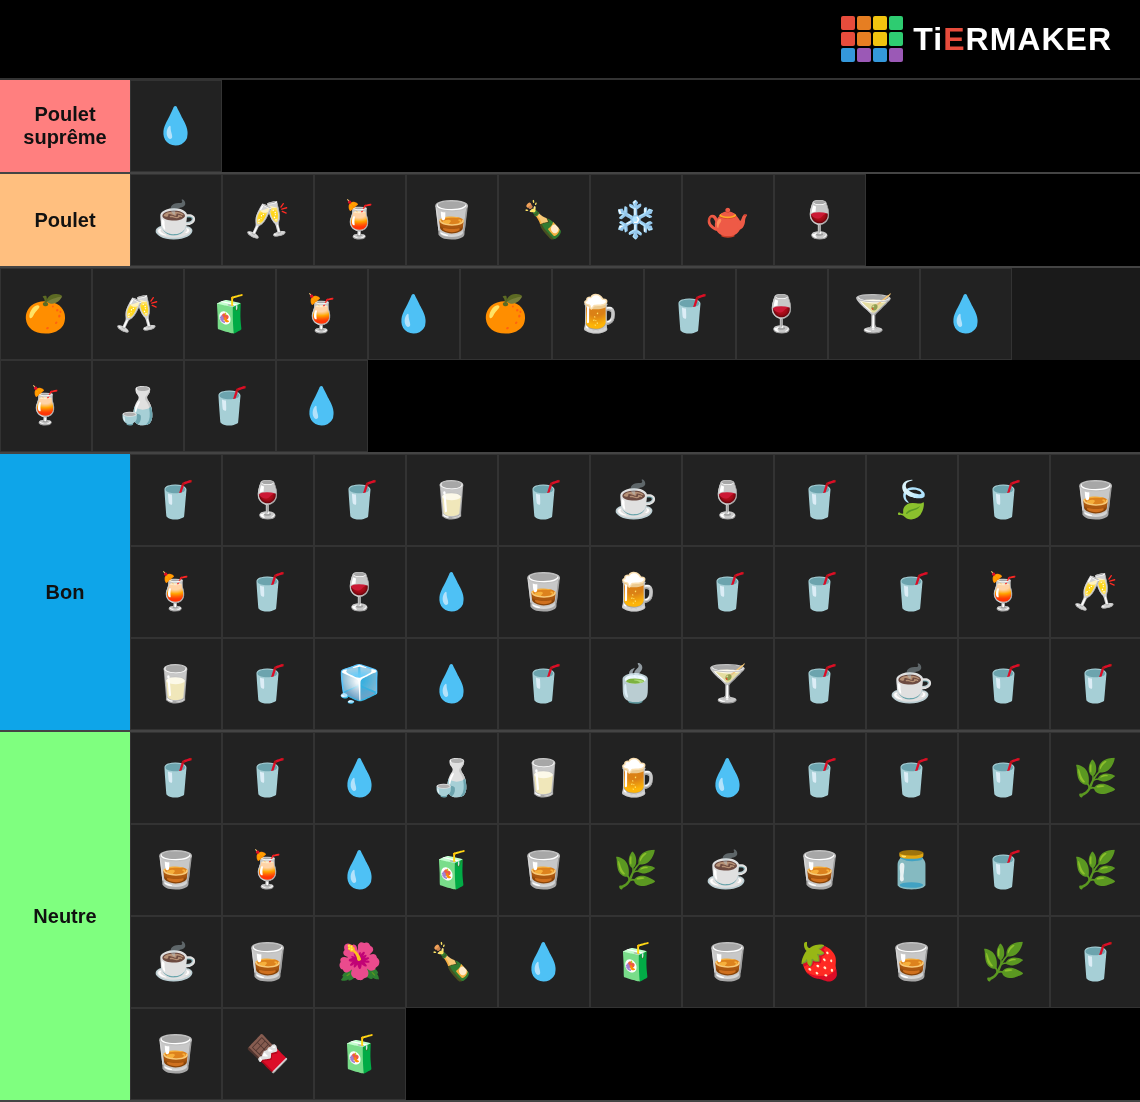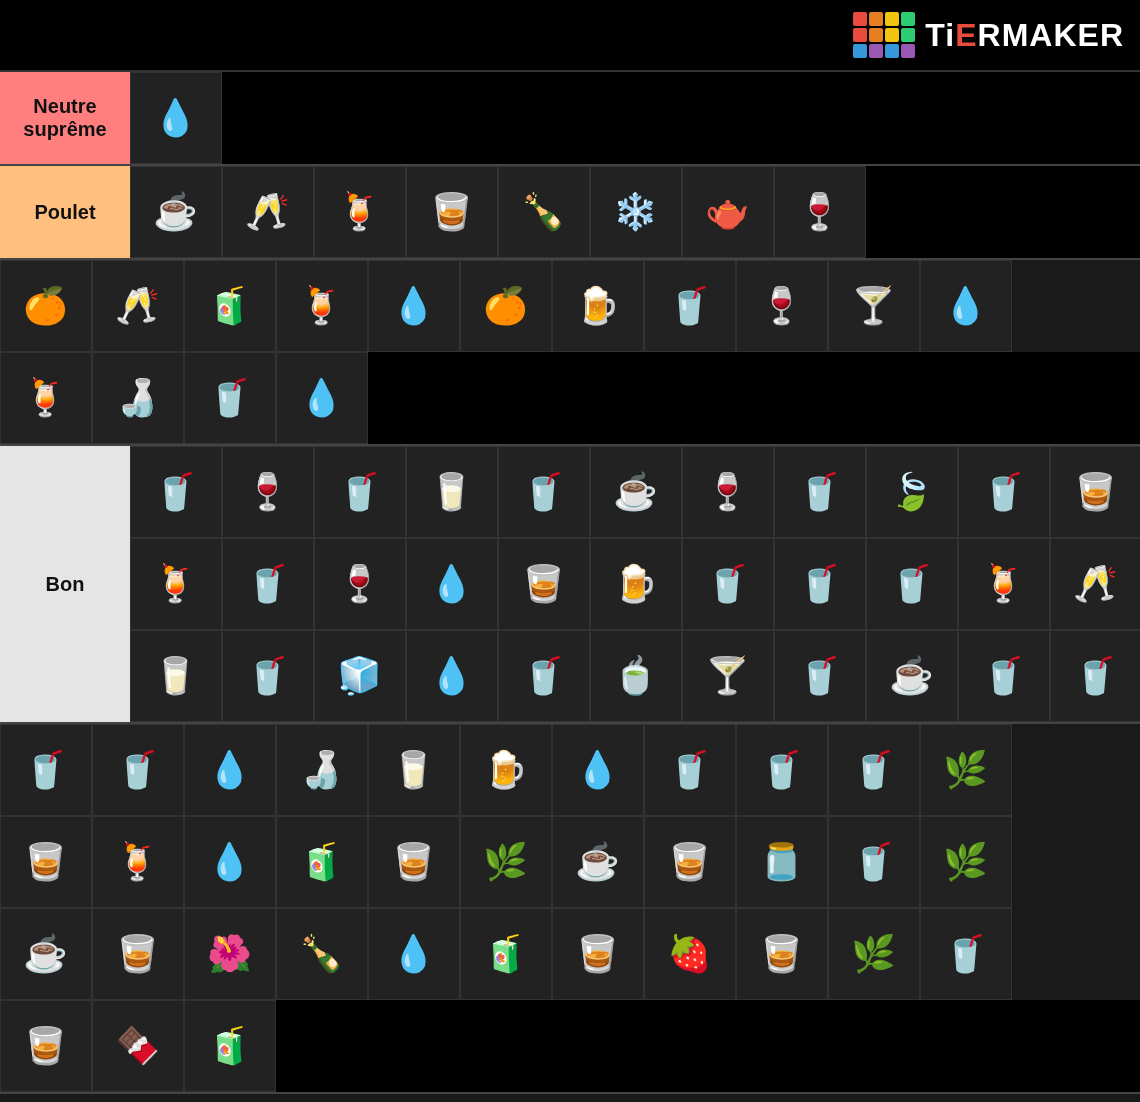--- a/index.html
+++ b/index.html
@@ -1,24 +1,24 @@
 <!DOCTYPE html>
 <html><head>
   <meta charset="utf-8">
   <style>
     * { box-sizing: border-box; margin: 0; padding: 0; }
     body { background: #1a1a1a; font-family: Arial, sans-serif; width: 1140px; }
 
     .header-row {
       display: flex;
-      height: 72px;
+      height: 80px;
       background: #000;
       align-items: center;
       justify-content: flex-end;
-      padding-right: 16px;
+      padding-right: 28px;
       border-bottom: 2px solid #333;
     }
 
     .logo {
       display: flex;
       align-items: center;
       gap: 10px;
     }
 
     .logo-grid {
@@ -114,21 +114,21 @@
         <div class="logo-cell" style="background:#9b59b6;"></div>
       </div>
       <div class="logo-text">
         <span>Ti</span><span style="color:#e74c3c;">E</span><span>RMAKER</span>
       </div>
     </div>
   </div>
 
   <div class="tier-section">
     <div class="label-cell" style="background:#ff7f7f; min-height:92px;">
-      <span>Neutre suprême</span>
+      <span>Poulet suprême</span>
     </div>
     <div class="content-area">
       <div class="img-row">
         <div class="img-cell">💧</div>
         <div class="dark-fill"></div>
       </div>
     </div>
   </div>
 
   <div class="tier-section">
@@ -169,21 +169,21 @@
         <div class="img-cell">🍹</div>
         <div class="img-cell">🍶</div>
         <div class="img-cell">🥤</div>
         <div class="img-cell">💧</div>
         <div class="dark-fill" style="background:#000;"></div>
       </div>
     </div>
   </div>
 
   <div class="tier-section">
-    <div class="label-cell" style="background:#e5e5e5; min-height:276px;">
+    <div class="label-cell" style="background:#0ea5e9; min-height:276px;">
       <span>Bon</span>
     </div>
     <div class="content-area">
       <div class="img-row">
         <div class="img-cell">🥤</div>
         <div class="img-cell">🍷</div>
         <div class="img-cell">🥤</div>
         <div class="img-cell">🥛</div>
         <div class="img-cell">🥤</div>
         <div class="img-cell">☕</div>
@@ -216,20 +216,23 @@
         <div class="img-cell">🍸</div>
         <div class="img-cell">🥤</div>
         <div class="img-cell">☕</div>
         <div class="img-cell">🥤</div>
         <div class="img-cell">🥤</div>
       </div>
     </div>
   </div>
 
   <div class="tier-section">
+    <div class="label-cell" style="background:#7fff7f; min-height:368px;">
+      <span>Neutre</span>
+    </div>
     <div class="content-area">
       <div class="img-row">
         <div class="img-cell">🥤</div>
         <div class="img-cell">🥤</div>
         <div class="img-cell">💧</div>
         <div class="img-cell">🍶</div>
         <div class="img-cell">🥛</div>
         <div class="img-cell">🍺</div>
         <div class="img-cell">💧</div>
         <div class="img-cell">🥤</div>

